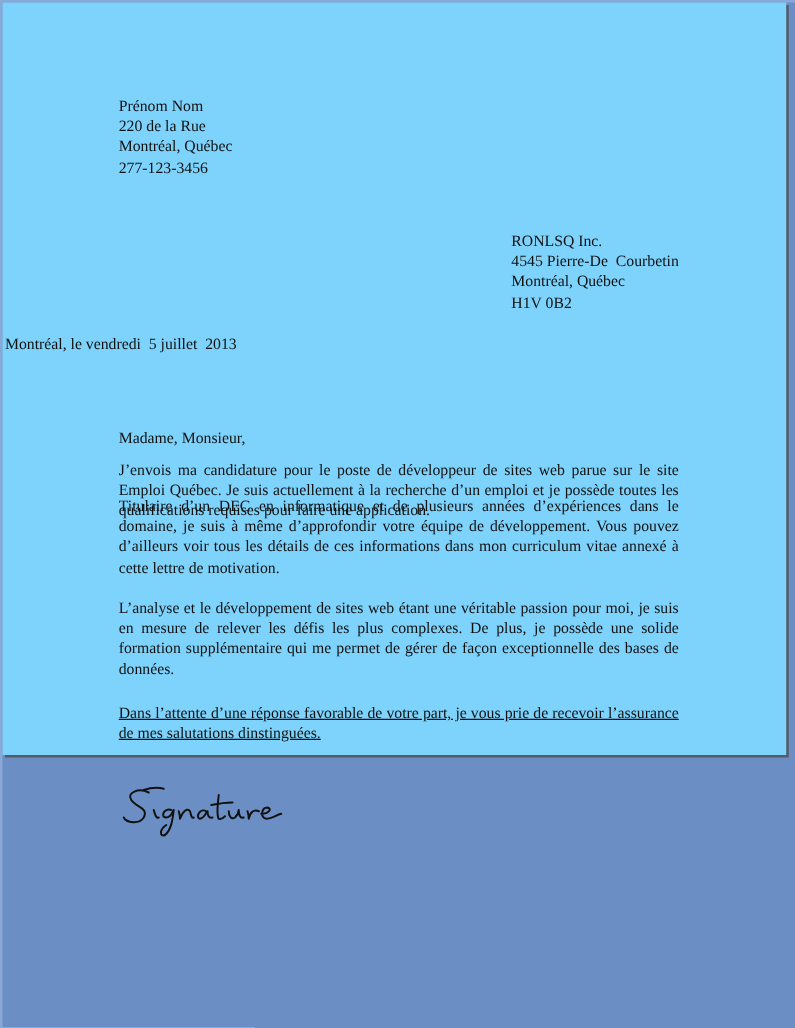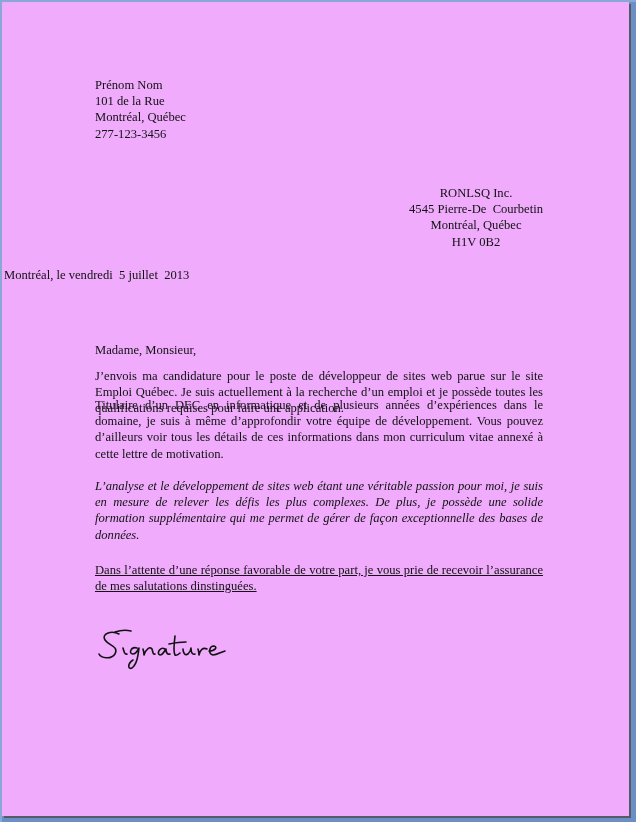--- a/index.html
+++ b/index.html
@@ -6,48 +6,48 @@
   body {
     width: 636px; height: 822px; overflow: hidden;
     background: #6b8fc4;
     position: relative;
     font-family: "Liberation Serif", "DejaVu Serif", serif;
   }
   .frame-top { position: absolute; left: 0; top: 0; width: 636px; height: 2px; background: #8aa8d6; }
   .frame-left { position: absolute; left: 0; top: 0; width: 2px; height: 822px; background: #8aa8d6; }
   .page {
     position: absolute; left: 2px; top: 2px;
-    width: 627px; height: 814px;
-    background: #f0abfc;
+    width: 627px; height: 602px;
+    background: #7dd3fc;
     box-shadow: 2px 2px 0 #555a66;
   }
   .text { position: absolute; color: #111; font-size: 12.6px; line-height: 16.2px; }
   .sender { left: 93px; top: 75px; }
-  .recipient { right: 86px; top: 183px; text-align: center; }
+  .recipient { right: 86px; top: 183px; text-align: left; }
   .date { left: 0; width: 100%; top: 265px; text-align: left; padding-left: 2px; }
   .salutation { left: 93px; top: 297px; margin-top: 43px; }
   .para { left: 93px; width: 448px; text-align: justify; text-align-last: left; }
   .p1 { top: 330px; margin-top: 36px; }
   .p2 { top: 395px; }
-  .p3 { top: 476px; font-style: italic; }
+  .p3 { top: 476px; }
   .p4 { top: 560px; text-decoration: underline; }
   .line { display: block; white-space: nowrap; }
   .signature { position: absolute; left: 95px; top: 620px; width: 145px; height: 50px; }
 </style>
 </head>
 <body>
 
 <div class="frame-top"></div>
 <div class="frame-left"></div>
 
 <div class="page">
 
   <div class="text sender">
     <span class="line">Prénom Nom</span>
-    <span class="line">101 de la Rue</span>
+    <span class="line">220 de la Rue</span>
     <span class="line">Montréal, Québec</span>
     <span class="line">277-123-3456</span>
   </div>
 
   <div class="text recipient">
     <span class="line">RONLSQ Inc.</span>
     <span class="line" style="white-space:pre;font-family:Liberation Serif, serif;">4545 Pierre-De  Courbetin</span>
     <span class="line">Montréal, Québec</span>
     <span class="line">H1V 0B2</span>
   </div>

